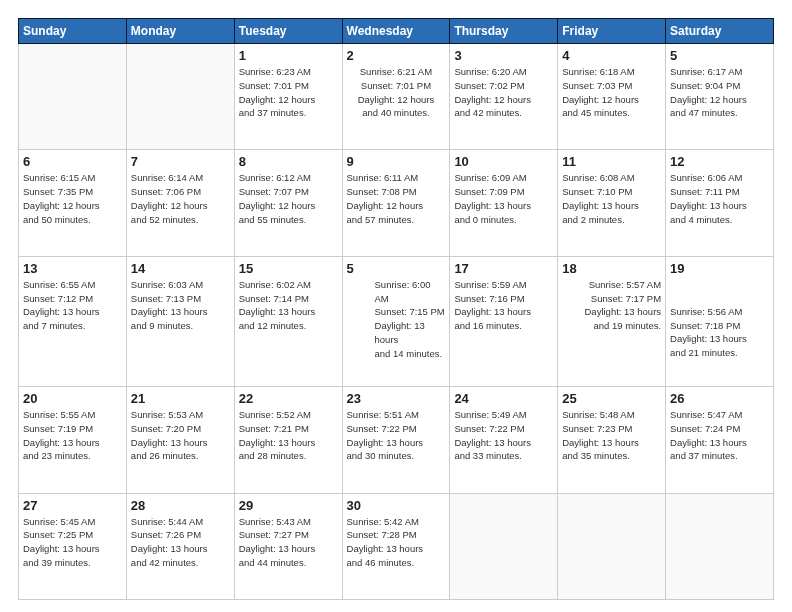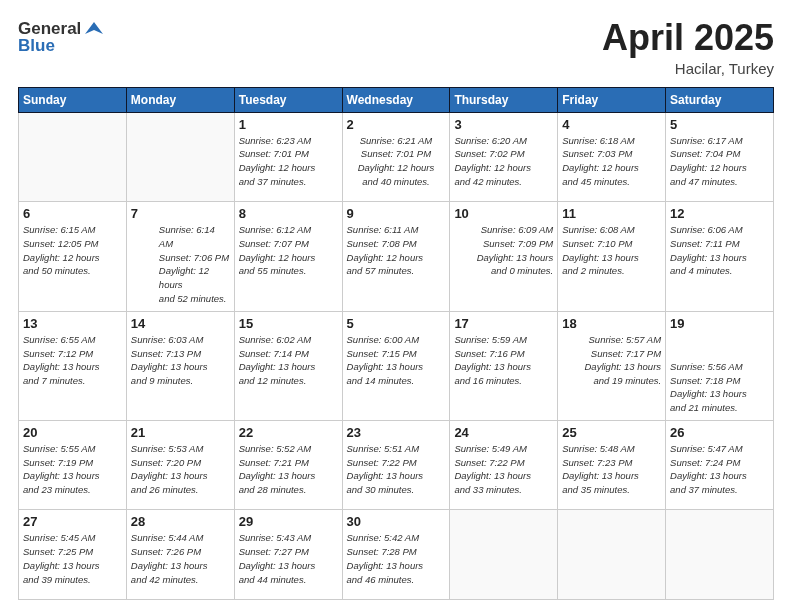--- a/index.html
+++ b/index.html
@@ -65,54 +65,38 @@
       font-size: 13px;
       font-weight: bold;
       color: #222;
       display: block;
       margin-bottom: 2px;
     }
     .day-info {
       font-size: 9.5px;
       color: #333;
       line-height: 1.45;
-      font-style: italic;
     }
     .empty-cell {
       background: #f9f9f9;
     }
     .logo-wrapper {
       display: flex;
       flex-direction: column;
       align-items: flex-start;
     }
     .logo-line1 {
       display: flex;
       align-items: center;
     }
   </style>
 </head>
 <body>
 
 <div class="page">
-  <div class="header">
-    <div class="logo-wrapper">
-      <div class="logo-line1">
-        <span style="font-size:17px;font-weight:bold;color:#333;">General</span>
-        <svg width="22" height="22" viewBox="0 0 22 22" style="margin-left:2px;">
-          <polygon points="11,4 20,16 11,12 2,16" fill="#2a6db5"></polygon>
-        </svg>
-      </div>
-      <span style="font-size:17px;font-weight:bold;color:#2a6db5;margin-top:-4px;">Blue</span>
-    </div>
-    <div class="title-block">
-      <div class="month-title">April 2025</div>
-      <div class="location-title">Hacilar, Turkey</div>
-    </div>
-  </div>
 
   <table class="calendar">
     <thead>
       <tr>
       <th>Sunday</th>
           <th>Monday</th>
           <th>Tuesday</th>
           <th>Wednesday</th>
           <th>Thursday</th>
           <th>Friday</th>
@@ -147,57 +131,57 @@
           <td>
             <span class="day-num">4</span>
             <div class="day-info" style="white-space: pre-line;">Sunrise: 6:18 AM
 Sunset: 7:03 PM
 Daylight: 12 hours
 and 45 minutes.</div>
           </td>
           <td>
             <span class="day-num">5</span>
             <div class="day-info" style="white-space: pre-line;">Sunrise: 6:17 AM
-Sunset: 7:04 PM
+Sunset: 9:04 PM
 Daylight: 12 hours
 and 47 minutes.</div>
           </td>
         </tr>
         <tr>
           <td>
             <span class="day-num">6</span>
             <div class="day-info" style="white-space: pre-line;">Sunrise: 6:15 AM
-Sunset: 12:05 PM
+Sunset: 7:35 PM
 Daylight: 12 hours
 and 50 minutes.</div>
           </td>
           <td>
             <span class="day-num">7</span>
-            <div class="day-info" style="white-space: pre-line; margin-left: 28px;">Sunrise: 6:14 AM
+            <div class="day-info" style="white-space: pre-line;">Sunrise: 6:14 AM
 Sunset: 7:06 PM
 Daylight: 12 hours
 and 52 minutes.</div>
           </td>
           <td>
             <span class="day-num">8</span>
             <div class="day-info" style="white-space: pre-line;">Sunrise: 6:12 AM
 Sunset: 7:07 PM
 Daylight: 12 hours
 and 55 minutes.</div>
           </td>
           <td>
             <span class="day-num">9</span>
             <div class="day-info" style="white-space: pre-line;">Sunrise: 6:11 AM
 Sunset: 7:08 PM
 Daylight: 12 hours
 and 57 minutes.</div>
           </td>
           <td>
             <span class="day-num">10</span>
-            <div class="day-info" style="white-space: pre-line; text-align: right;">Sunrise: 6:09 AM
+            <div class="day-info" style="white-space: pre-line;">Sunrise: 6:09 AM
 Sunset: 7:09 PM
 Daylight: 13 hours
 and 0 minutes.</div>
           </td>
           <td>
             <span class="day-num">11</span>
             <div class="day-info" style="white-space: pre-line;">Sunrise: 6:08 AM
 Sunset: 7:10 PM
 Daylight: 13 hours
 and 2 minutes.</div>
@@ -227,21 +211,21 @@
           </td>
           <td>
             <span class="day-num">15</span>
             <div class="day-info" style="white-space: pre-line;">Sunrise: 6:02 AM
 Sunset: 7:14 PM
 Daylight: 13 hours
 and 12 minutes.</div>
           </td>
           <td>
             <span class="day-num">5</span>
-            <div class="day-info" style="white-space: pre-line;">Sunrise: 6:00 AM
+            <div class="day-info" style="white-space: pre-line; margin-left: 28px;">Sunrise: 6:00 AM
 Sunset: 7:15 PM
 Daylight: 13 hours
 and 14 minutes.</div>
           </td>
           <td>
             <span class="day-num">17</span>
             <div class="day-info" style="white-space: pre-line;">Sunrise: 5:59 AM
 Sunset: 7:16 PM
 Daylight: 13 hours
 and 16 minutes.</div>

